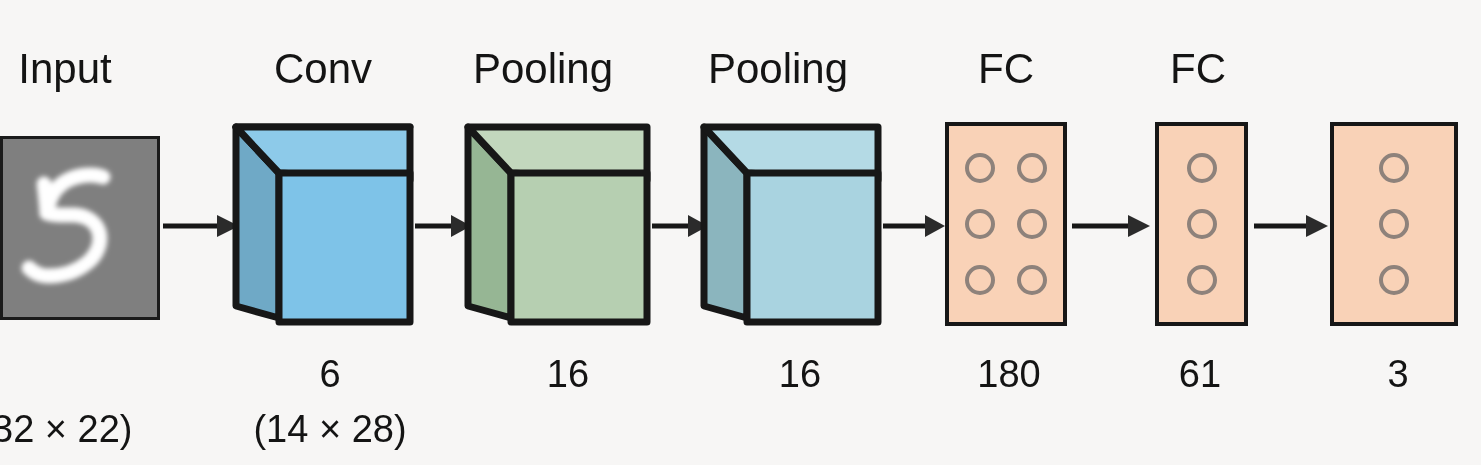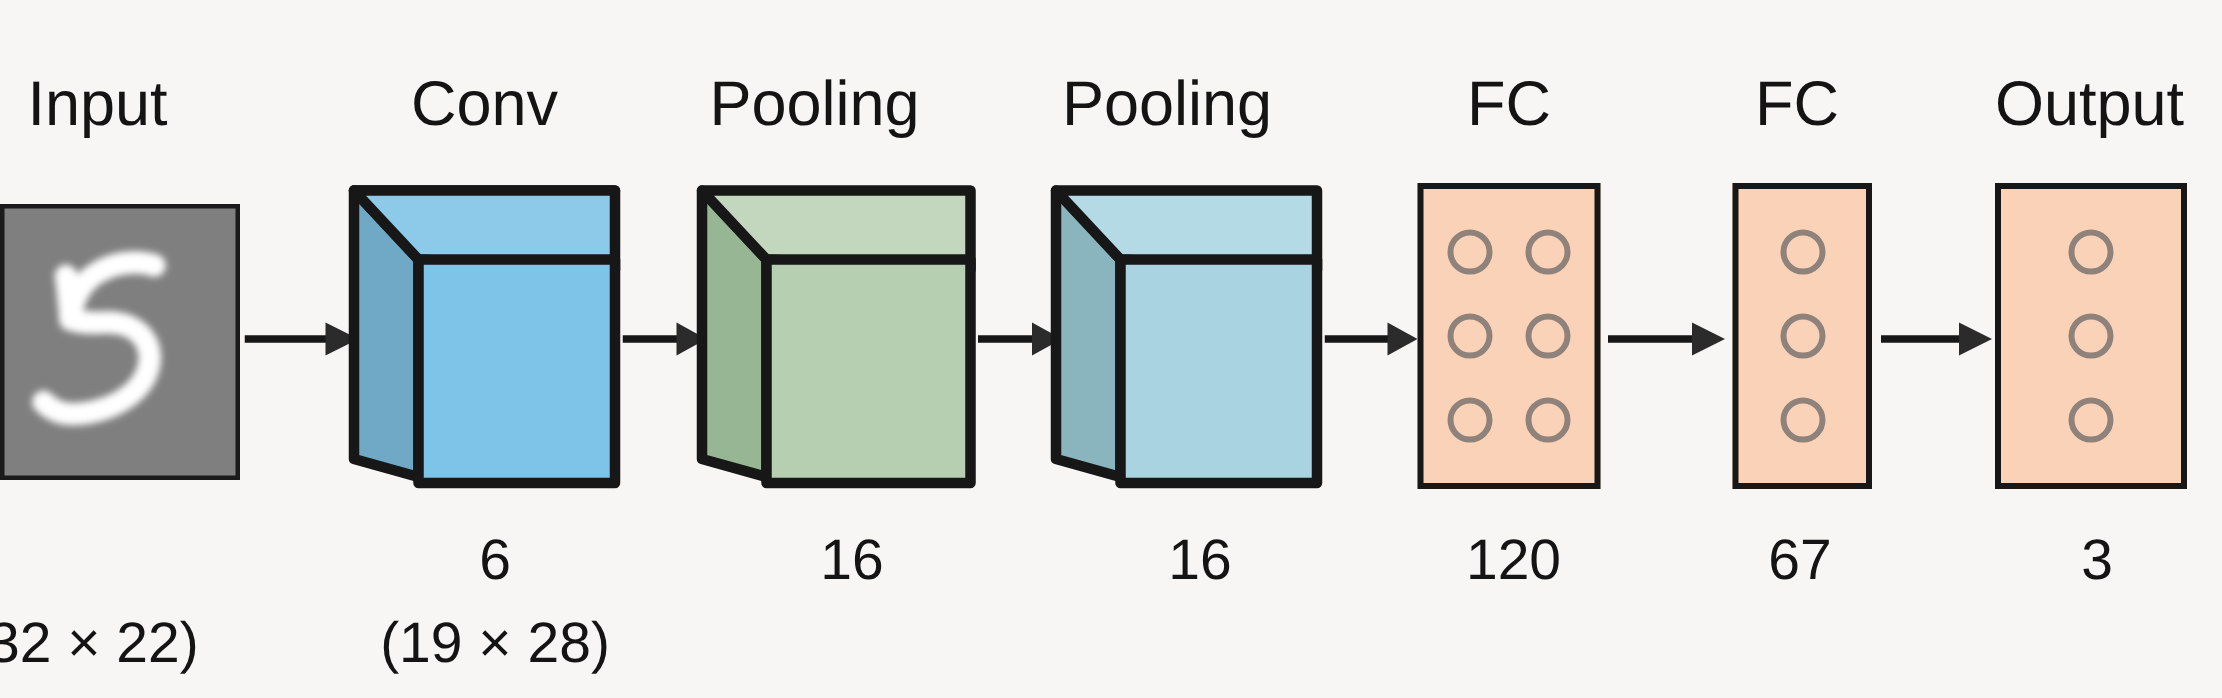--- a/index.html
+++ b/index.html
@@ -108,21 +108,20 @@
 <body>
 
 <div id="stage">
 
   <div class="lbl top-label centered" style="left:65px;">Input</div>
   <div class="lbl top-label centered" style="left:323px;">Conv</div>
   <div class="lbl top-label centered" style="left:543px;">Pooling</div>
   <div class="lbl top-label centered" style="left:778px;">Pooling</div>
   <div class="lbl top-label centered" style="left:1006px;">FC</div>
   <div class="lbl top-label centered" style="left:1198px;">FC</div>
-  <div class="lbl top-label centered" style="left:1393px;">Output</div>
 
   <div class="input-box">
     <svg width="156" height="180" viewBox="0 0 156 180">
       <defs>
         <filter id="soft" x="-30%" y="-30%" width="160%" height="160%">
           <feGaussianBlur stdDeviation="2.6"></feGaussianBlur>
         </filter>
       </defs>
       <g filter="url(#soft)">
         <path d="M 100 38 C 88 34, 72 36, 60 44 C 50 51, 45 62, 44 74
@@ -245,20 +244,20 @@
       </div>
       <div class="dotrow">
         <span class="dot"></span>
       </div>
     </div>
   </div>
 
   <div class="lbl bot-count centered" style="left:330px;">6</div>
   <div class="lbl bot-count centered" style="left:568px;">16</div>
   <div class="lbl bot-count centered" style="left:800px;">16</div>
-  <div class="lbl bot-count centered" style="left:1009px;">120</div>
-  <div class="lbl bot-count centered" style="left:1200px;">67</div>
+  <div class="lbl bot-count centered" style="left:1009px;">180</div>
+  <div class="lbl bot-count centered" style="left:1200px;">61</div>
   <div class="lbl bot-count centered" style="left:1398px;">3</div>
 
   <div class="lbl bot-dims" style="left:-8px;">32 × 22)</div>
-  <div class="lbl bot-dims centered" style="left:330px;">(19 × 28)</div>
+  <div class="lbl bot-dims centered" style="left:330px;">(14 × 28)</div>
 
 </div>
 
 </body></html>

